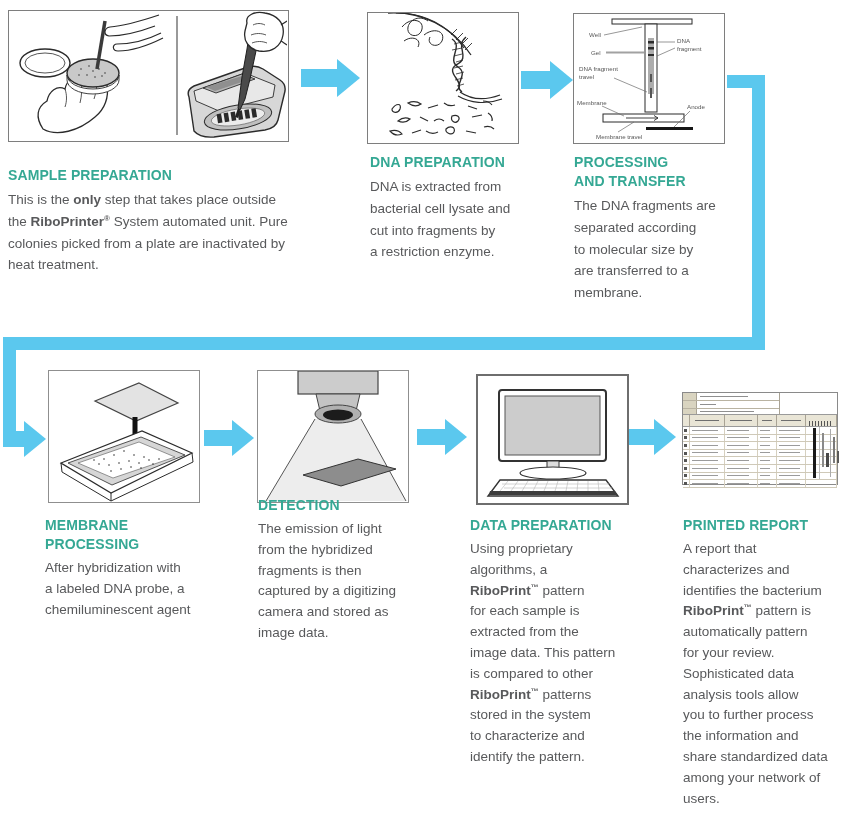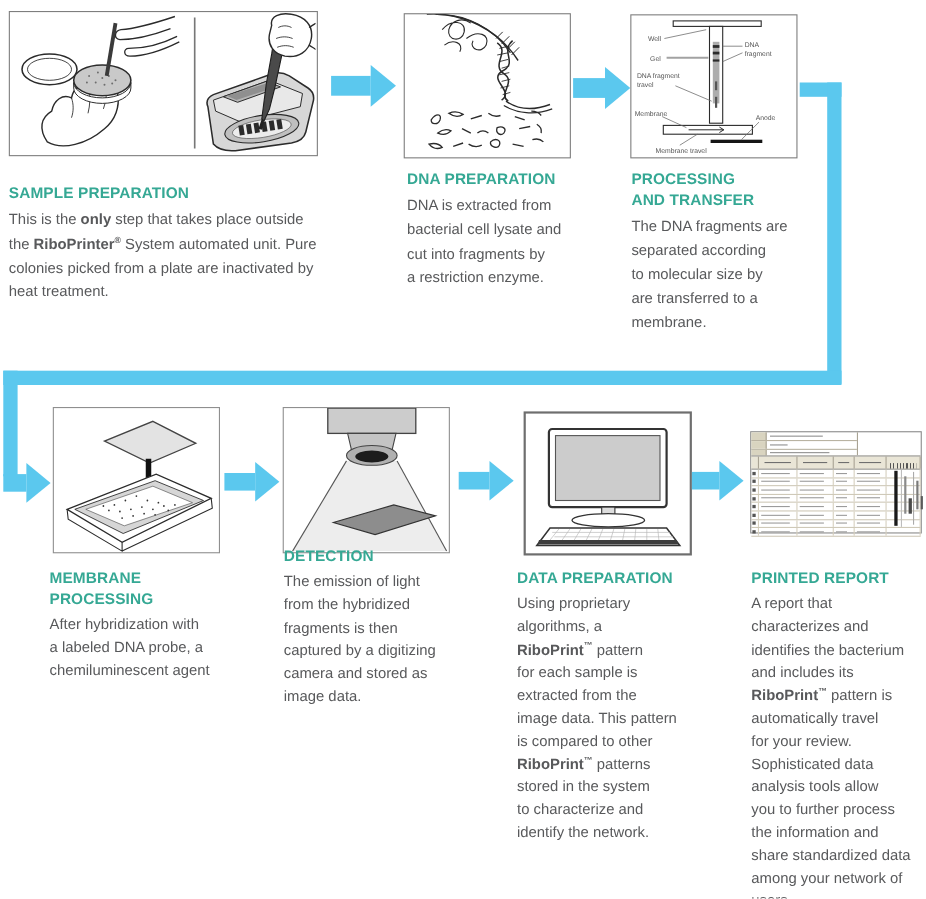--- a/index.html
+++ b/index.html
@@ -458,34 +458,33 @@
         <div class="tline">Using proprietary</div>
         <div class="tline">algorithms, a</div>
         <div class="tline"><span class="b">RiboPrint</span><sup class="b">™</sup> pattern</div>
         <div class="tline">for each sample is</div>
         <div class="tline">extracted from the</div>
         <div class="tline">image data. This pattern</div>
         <div class="tline">is compared to other</div>
         <div class="tline"><span class="b">RiboPrint</span><sup class="b">™</sup> patterns</div>
         <div class="tline">stored in the system</div>
         <div class="tline">to characterize and</div>
-        <div class="tline">identify the network.</div>
+        <div class="tline">identify the pattern.</div>
       </div>
   </div>
   <div class="textcol row-bottom" style="left:683px;top:516px;width:160px;">
     <div class="step-title">
         <div class="tline">PRINTED REPORT</div>
       </div>
     <div class="step-body">
         <div class="tline">A report that</div>
         <div class="tline">characterizes and</div>
         <div class="tline">identifies the bacterium</div>
-        <div class="tline">and includes its</div>
         <div class="tline"><span class="b">RiboPrint</span><sup class="b">™</sup> pattern is</div>
-        <div class="tline">automatically travel</div>
+        <div class="tline">automatically pattern</div>
         <div class="tline">for your review.</div>
         <div class="tline">Sophisticated data</div>
         <div class="tline">analysis tools allow</div>
         <div class="tline">you to further process</div>
         <div class="tline">the information and</div>
         <div class="tline">share standardized data</div>
         <div class="tline">among your network of</div>
         <div class="tline">users.</div>
       </div>
   </div>

